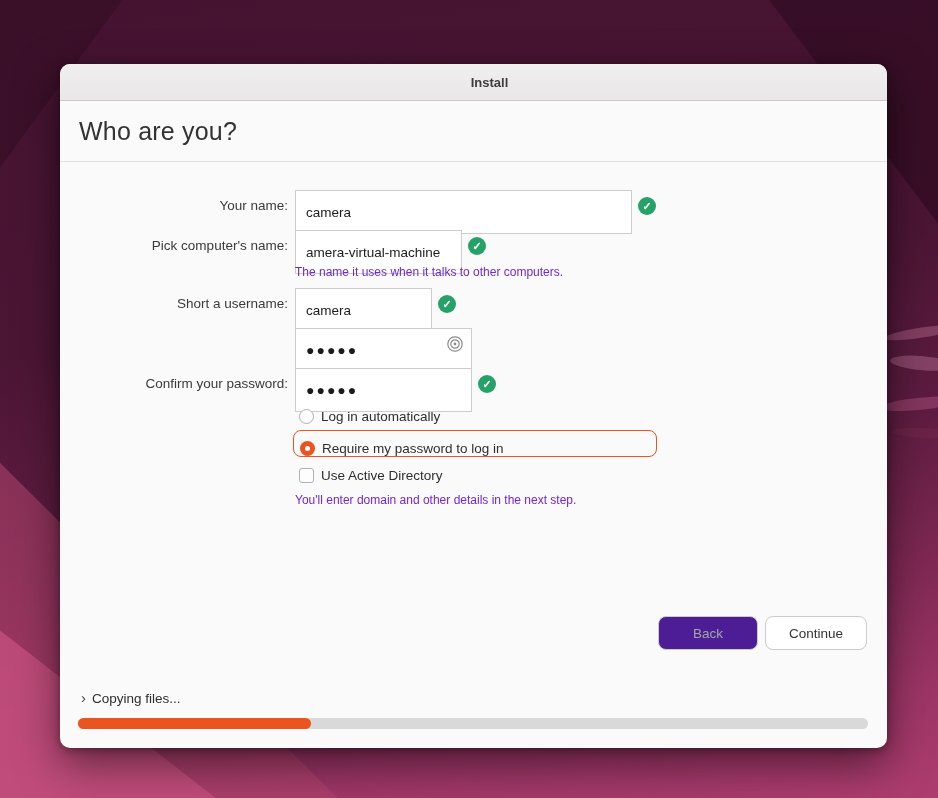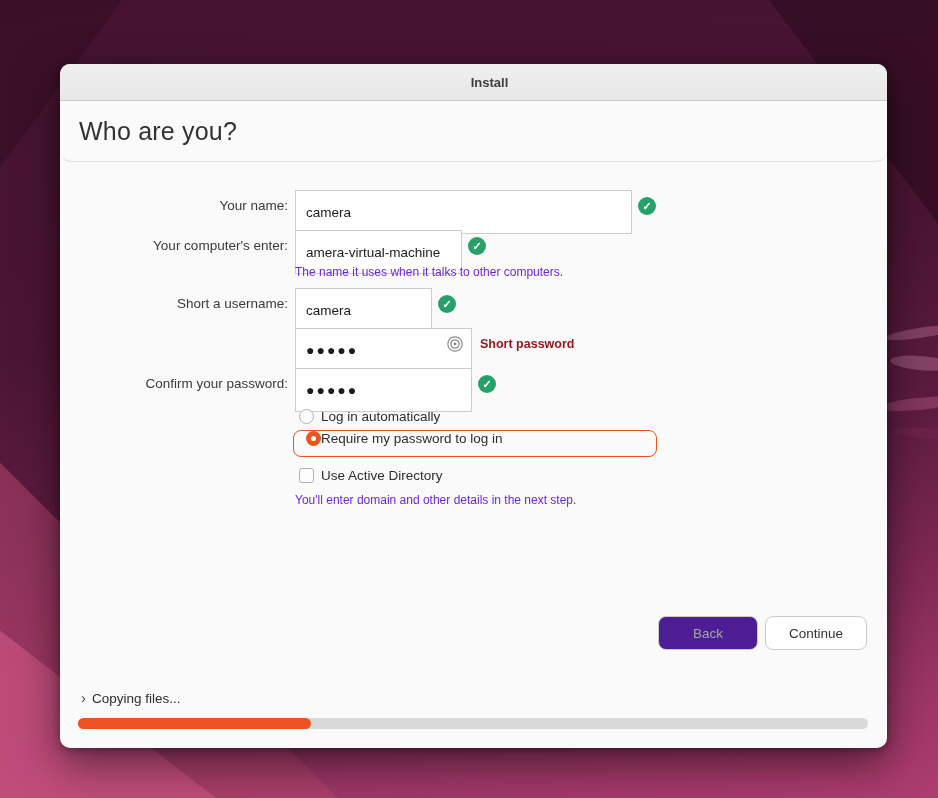--- a/index.html
+++ b/index.html
@@ -33,21 +33,21 @@
     position: absolute; left: 0; top: 0; width: 100%; height: 37px;
     background: linear-gradient(#f0efef, #e9e7e7);
     border-bottom: 1px solid #cdc9c9;
     border-radius: 10px 10px 0 0;
     display: flex; align-items: center; justify-content: center;
   }
   .titlebar-text { font-size: 13px; font-weight: bold; color: #3d3d3d; padding-left: 32px; }
   .page-header {
     position: absolute; left: 0; top: 37px; width: 100%; height: 61px;
     border-bottom: 1px solid #e3e1e1;
-    display: flex; align-items: center; padding-left: 19px; border-radius: 11px;
+    display: flex; align-items: center; padding-left: 19px;
   }
   .page-title { font-size: 25px; color: #333; font-weight: 400; letter-spacing: .2px; }
 
   .field-label {
     position: absolute; right: 599px; height: 32px; line-height: 32px;
     font-size: 13.5px; color: #3a3a3a; white-space: nowrap;
   }
   .text-input {
     position: absolute; height: 44px;
     border: 1px solid #cdcdcd; border-radius: 0;
@@ -76,21 +76,21 @@
   }
   .radio-circle.selected {
     border: none; background: #e95420;
     display: flex; align-items: center; justify-content: center;
   }
   .radio-circle.selected::after { content: ""; width: 5px; height: 5px; border-radius: 50%; background: #fff; }
   .radio-label { font-size: 13.5px; color: #2e2e2e; white-space: nowrap; }
   .radio-highlight {
     position: absolute; left: 233px; top: 366px; width: 364px; height: 27px;
     border: 1.5px solid #e95420; border-radius: 8px;
-    display: flex; align-items: flex-start; padding-left: 12px; cursor: pointer;
+    display: flex; align-items: flex-end; gap: 7px; padding-left: 6px; cursor: pointer;
   }
   .checkbox-row { position: absolute; display: flex; align-items: center; gap: 7px; cursor: pointer; }
   .checkbox-box {
     width: 15px; height: 15px; border-radius: 3px;
     border: 1px solid #b3b0b0; background: #fdfdfd; flex: 0 0 auto;
   }
 
   .btn {
     position: absolute; height: 34px; border-radius: 8px;
     border: 1px solid #cccccc; background: #ffffff;
@@ -128,38 +128,37 @@
   </div>
 
   <div class="page-header">
     <span class="page-title">Who are you?</span>
   </div>
 
   <label class="field-label" style="top:126px">Your name:</label>
   <input class="text-input" style="left: 235px; top: 126px; width: 337px;" value="camera">
   <span class="check-badge" style="left:578px; top:133px">✓</span>
 
-  <label class="field-label" style="top:166px">Your computer's enter:</label>
+  <label class="field-label" style="top:166px">Pick computer's name:</label>
   <input class="text-input" style="left: 235px; top: 166px; width: 167px;" value="amera-virtual-machine">
   <span class="check-badge" style="left:408px; top:173px">✓</span>
   <div class="helper-text" style="left:235px; top:201px">The name it uses when it talks to other computers.</div>
 
   <label class="field-label" style="top:224px">Short a username:</label>
   <input class="text-input" style="left: 235px; top: 224px; width: 137px;" value="camera">
   <span class="check-badge" style="left:378px; top:231px">✓</span>
 
   <input class="text-input pw-input" style="left: 235px; top: 264px; width: 177px;" value="●●●●●">
   <span class="eye-btn" style="left:386px; top:271px">
     <svg width="18" height="18" viewBox="0 0 18 18">
       <circle cx="9" cy="9" r="7.2" fill="none" stroke="#8a8a8a" stroke-width="1.2"></circle>
       <circle cx="9" cy="9" r="4.2" fill="none" stroke="#8a8a8a" stroke-width="1.2"></circle>
       <circle cx="9" cy="9" r="1.4" fill="#8a8a8a"></circle>
     </svg>
   </span>
-  <div class="warning-text" style="left:420px; top:264px">Short password</div>
 
   <label class="field-label" style="top:304px">Confirm your password:</label>
   <input class="text-input pw-input" style="left: 235px; top: 304px; width: 177px;" value="●●●●●">
   <span class="check-badge" style="left:418px; top:311px">✓</span>
 
   <div class="radio-row" style="left:239px; top:345px">
     <span class="radio-circle"></span>
     <span class="radio-label">Log in automatically</span>
   </div>
   <div class="radio-highlight">

